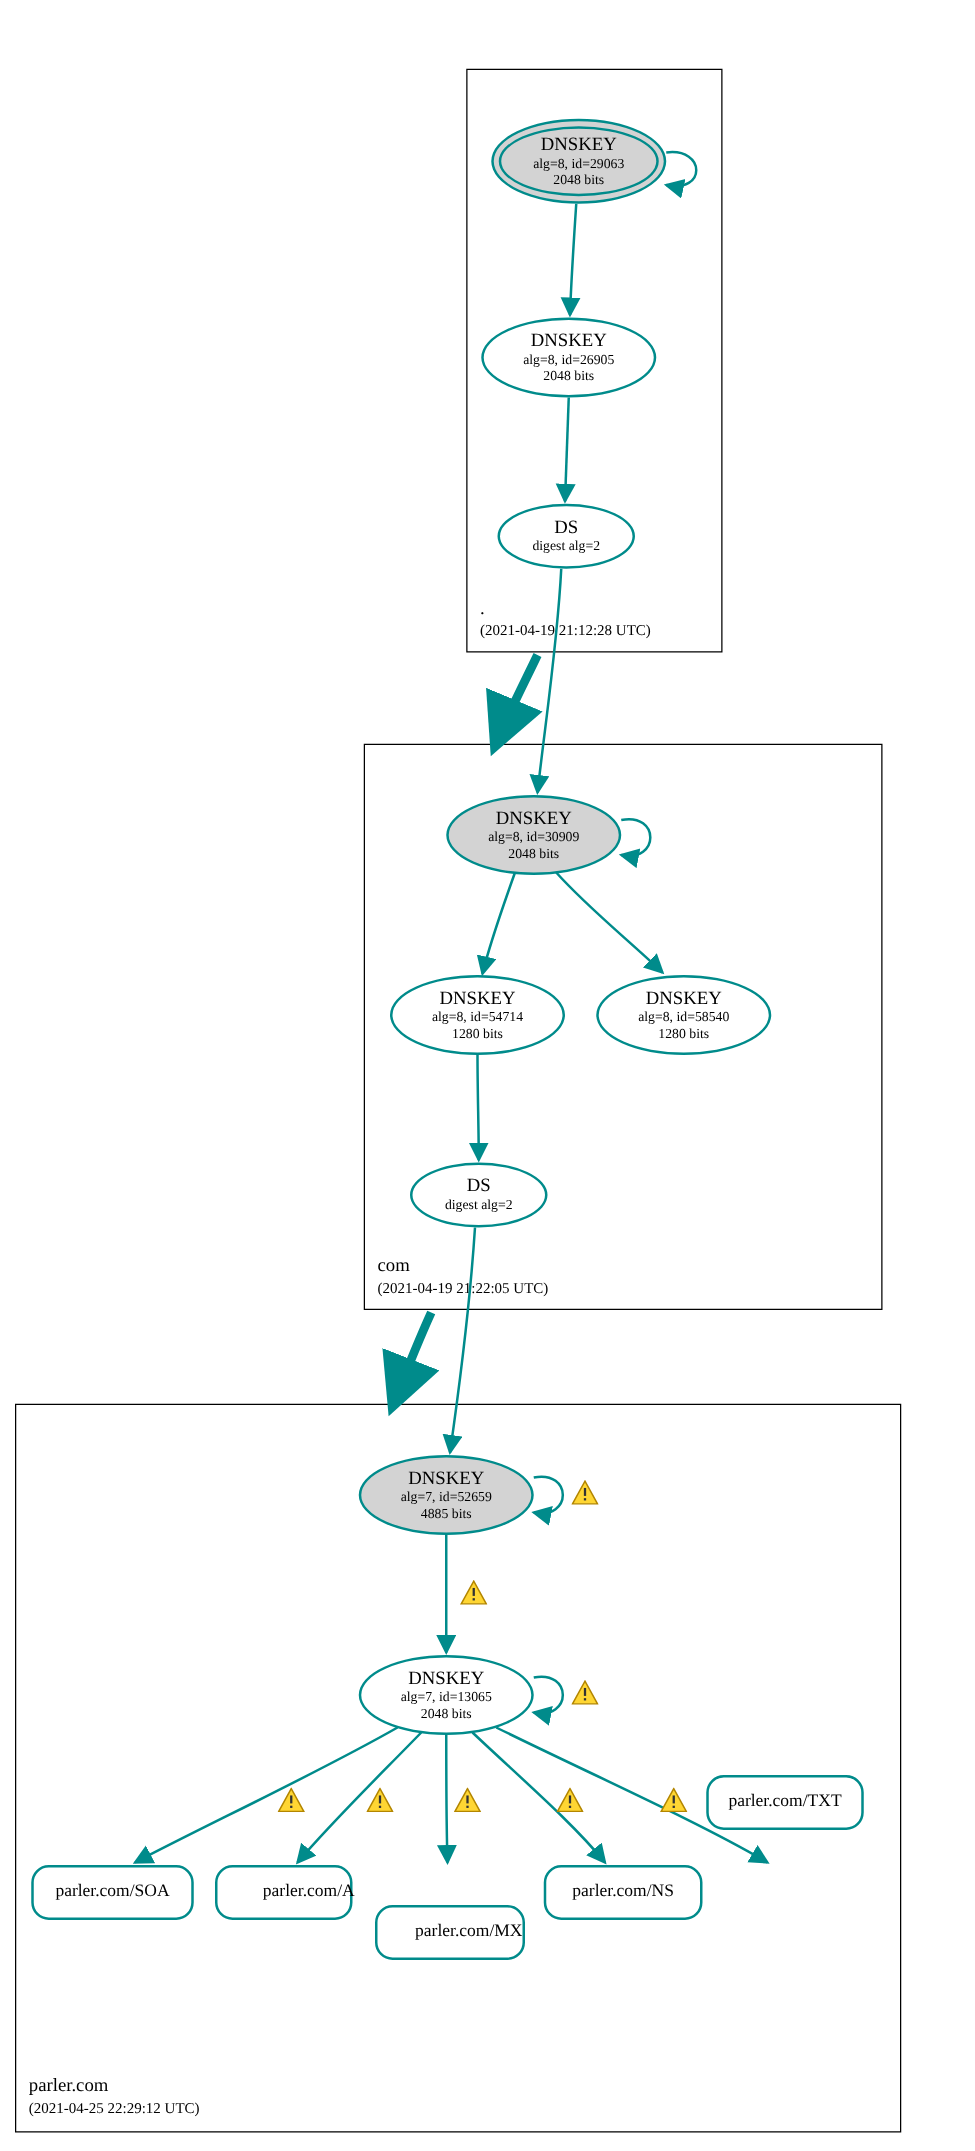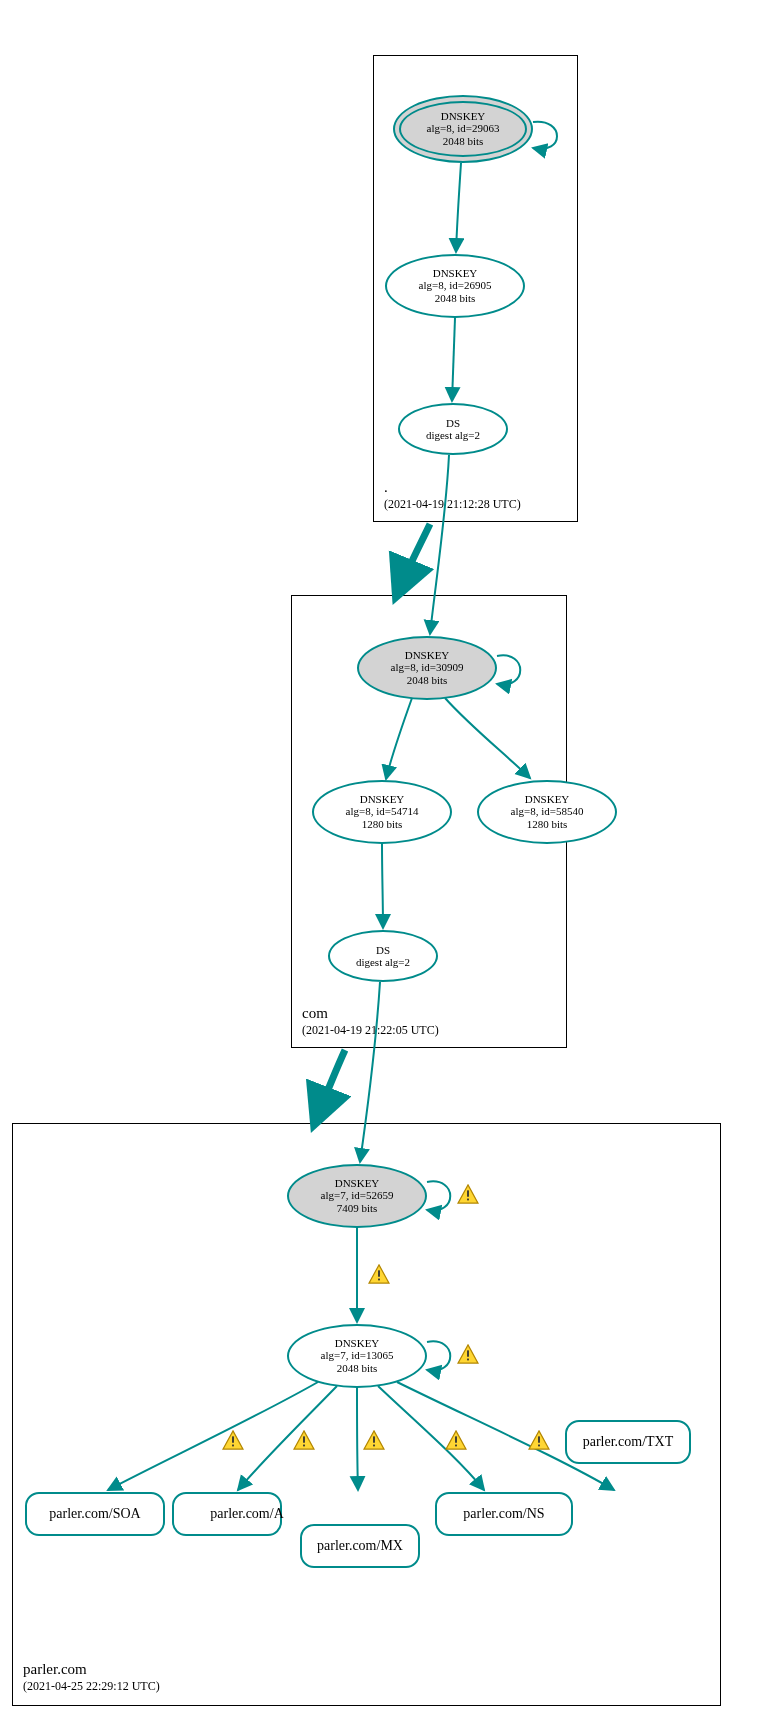--- a/index.html
+++ b/index.html
@@ -38,21 +38,21 @@
   }
   .node.double::after {
     content: "";
     position: absolute;
     left: 4px; right: 4px; top: 4px; bottom: 4px;
     border: 2px solid #008b8b;
     border-radius: 50%;
     pointer-events: none;
   }
   .node.grey { background: #d3d3d3; }
-  .node .title { font-size: 11px; }
+  .node .title { font-size: 15px; }
   .node .sub { font-size: 11px; line-height: 1.15; }
   .rr {
     position: absolute;
     border: 2px solid #008b8b;
     border-radius: 14px;
     background: #fff;
     text-align: center;
     box-sizing: border-box;
     display: flex;
     justify-content: center;
@@ -76,21 +76,21 @@
 </head>
 <body>
 
 <div class="zone" style="left:373px; top:55px; width:205px; height:467px;">
   <div class="zone-label" style="bottom:8px;">
     <div class="zone-name">.</div>
     <div class="zone-ts">(2021-04-19 21:12:28 UTC)</div>
   </div>
 </div>
 
-<div class="zone" style="left:291px; top:595px; width:276px; height:453px;">
+<div class="zone" style="left:291px; top:595px; width:415px; height:453px;">
   <div class="zone-label" style="bottom:8px;">
     <div class="zone-name">com</div>
     <div class="zone-ts">(2021-04-19 21:22:05 UTC)</div>
   </div>
 </div>
 
 <div class="zone" style="left:12px; top:1123px; width:709px; height:583px;">
   <div class="zone-label" style="bottom:10px;">
     <div class="zone-name">parler.com</div>
     <div class="zone-ts">(2021-04-25 22:29:12 UTC)</div>
@@ -133,39 +133,39 @@
 </div>
 
 <div class="node" style="left:328px; top:930px; width:110px; height:52px;">
   <div class="title">DS</div>
   <div class="sub">digest alg=2</div>
 </div>
 
 <div class="node grey" style="left:287px; top:1164px; width:140px; height:64px;">
   <div class="title">DNSKEY</div>
   <div class="sub">alg=7, id=52659</div>
-  <div class="sub">7409 bits</div>
+  <div class="sub">4885 bits</div>
 </div>
 
 <div class="node" style="left:287px; top:1324px; width:140px; height:64px;">
   <div class="title">DNSKEY</div>
   <div class="sub">alg=7, id=13065</div>
   <div class="sub">2048 bits</div>
 </div>
 
-<div class="rr" style="left:25px; top:1492px; width:140px;">
+<div class="rr" style="left:25px; top:1492px; width:130px;">
     <span>parler.com/SOA</span>
   </div>
 <div class="rr" style="left:172px; top:1492px; width:110px;padding-left:40px;">
     <span>parler.com/A</span>
   </div>
-<div class="rr" style="left:300px; top:1524px; width:120px;">
+<div class="rr" style="left:300px; top:1524px; width:120px;justify-content:flex-end;">
     <span>parler.com/MX</span>
   </div>
-<div class="rr" style="left:435px; top:1492px; width:138px;">
+<div class="rr" style="left:435px; top:1492px; width:127px;">
     <span>parler.com/NS</span>
   </div>
 <div class="rr" style="left:565px; top:1420px; width:126px;">
     <span>parler.com/TXT</span>
   </div>
 
 <svg class="edges">
   <defs>
     <marker id="arr" markerWidth="9" markerHeight="9" refX="7" refY="4" orient="auto">
       <path d="M0,0 L8,4 L0,8 Z" fill="#008b8b"></path>

